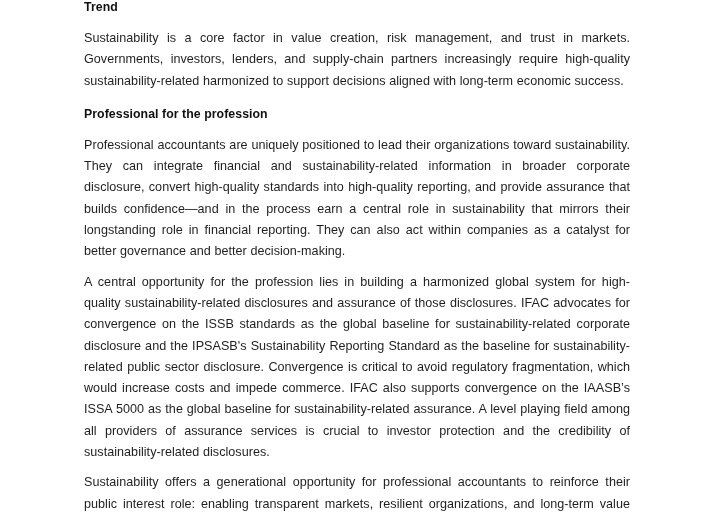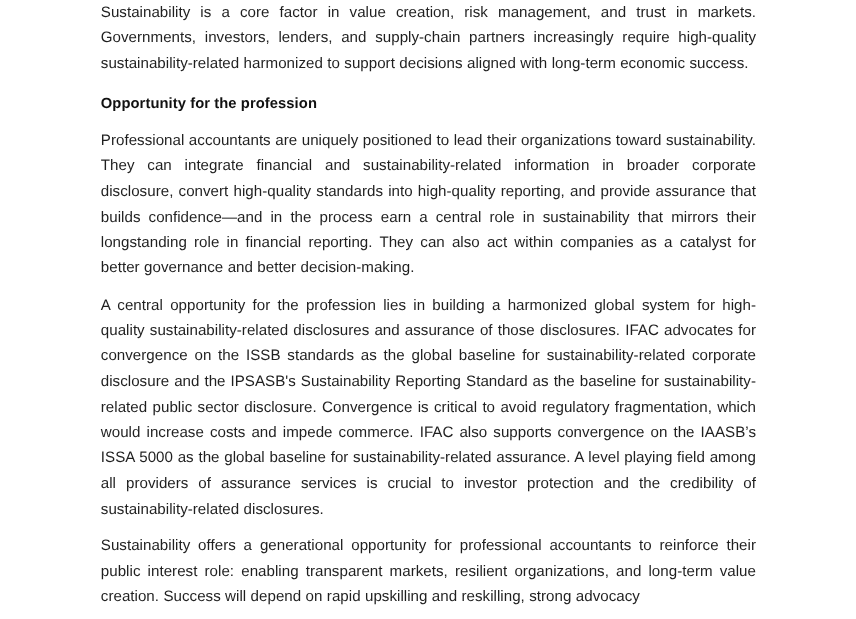--- a/index.html
+++ b/index.html
@@ -66,24 +66,25 @@
   #content > h2.section-heading:first-child {
     margin-top: -1px;
   }
 </style>
 </head>
 <body>
 
 <div id="page">
   <div id="content">
 
+    <h2 class="section-heading">Trend</h2>
 
     <p class="body-paragraph">Sustainability is a core factor in value creation, risk management, and trust in markets. Governments, investors, lenders, and supply-chain partners increasingly require high-quality sustainability-related harmonized to support decisions aligned with long-term economic success.</p>
 
-    <h2 class="section-heading subsequent">Opportunity for the profession</h2>
+    <h2 class="section-heading subsequent">Professional for the profession</h2>
 
     <p class="body-paragraph">Professional accountants are uniquely positioned to lead their organizations toward sustainability. They can integrate financial and sustainability-related information in broader corporate disclosure, convert high-quality standards into high-quality reporting, and provide assurance that builds confidence—and in the process earn a central role in sustainability that mirrors their longstanding role in financial reporting. They can also act within companies as a catalyst for better governance and better decision-making.</p>
 
     <p class="body-paragraph">A central opportunity for the profession lies in building a harmonized global system for high-quality sustainability-related disclosures and assurance of those disclosures. IFAC advocates for convergence on the ISSB standards as the global baseline for sustainability-related corporate disclosure and the IPSASB's Sustainability Reporting Standard as the baseline for sustainability-related public sector disclosure. Convergence is critical to avoid regulatory fragmentation, which would increase costs and impede commerce. IFAC also supports convergence on the IAASB’s ISSA 5000 as the global baseline for sustainability-related assurance. A level playing field among all providers of assurance services is crucial to investor protection and the credibility of sustainability-related disclosures.</p>
 
     <p class="body-paragraph">Sustainability offers a generational opportunity for professional accountants to reinforce their public interest role: enabling transparent markets, resilient organizations, and long-term value creation. Success will depend on rapid upskilling and reskilling, strong advocacy</p>
 
   </div>
 </div>
 

